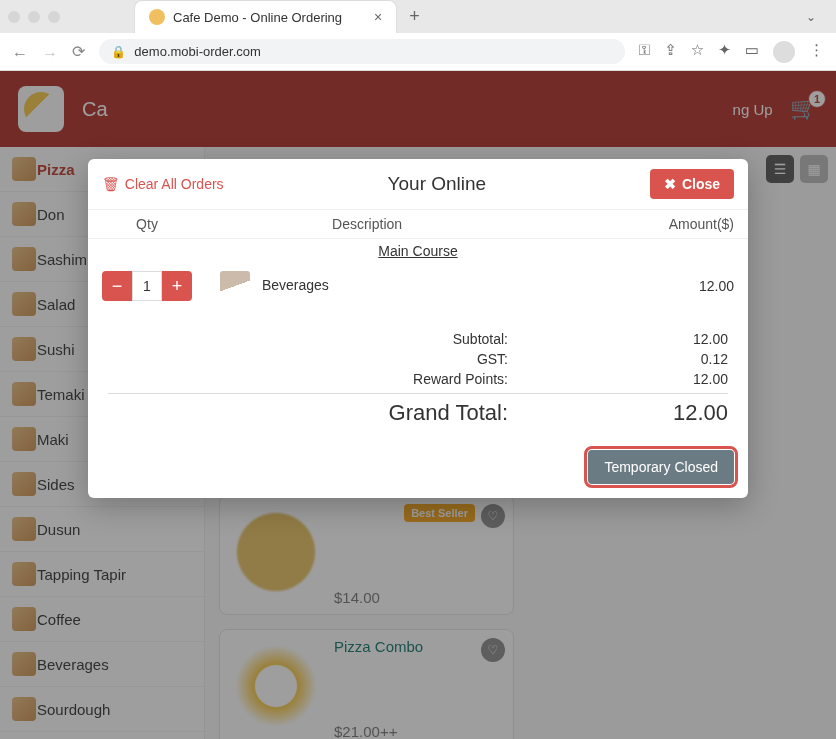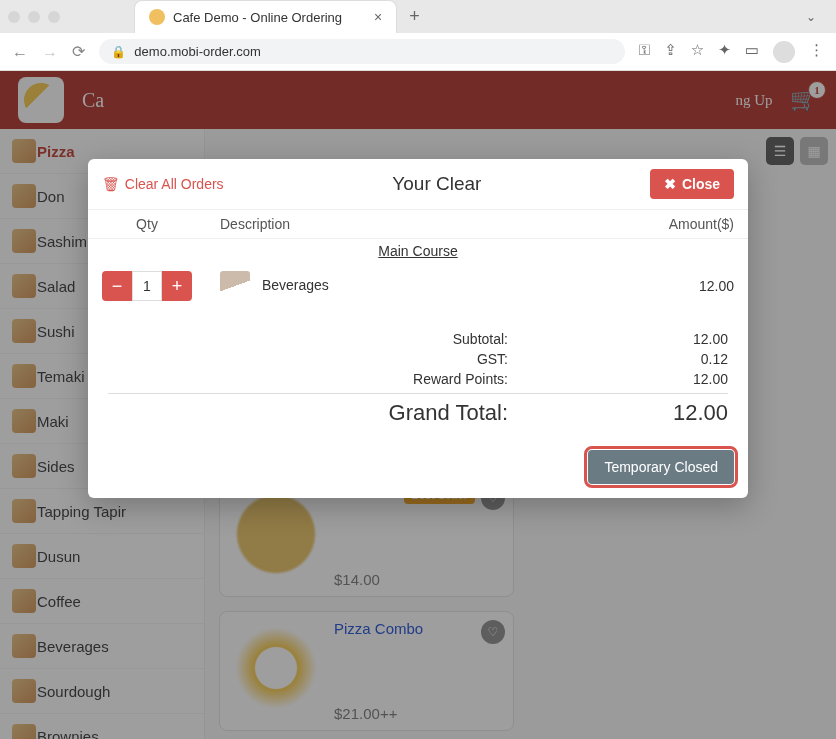--- a/index.html
+++ b/index.html
@@ -47,22 +47,22 @@
 .addr-icons { display:flex; gap:14px; color:#666; font-size:15px; }
 .avatar-small { width:22px;height:22px;border-radius:50%;background:#ddd;display:inline-block;}
 
 
 .app {
   position: relative;
   height: 672px;
   background: #f9f9f9;
 }
 .app-header {
-  background: #b02e26; height: 58px; display:flex; align-items:center;
-  padding: 0 18px; color:#fff; font-size:20px;font-family:Liberation Serif, serif;
+  background: #b02e26; height: 76px; display:flex; align-items:center;
+  padding: 0 18px; color:#fff; font-size:20px;
 }
 .logo-circle{ width:46px;height:46px;border-radius:8px;background:#fff;margin-right:18px;display:flex;align-items:center;justify-content:center;}
 .logo-inner{width:34px;height:34px;border-radius:50%;background:linear-gradient(135deg,#f7c948 40%,#fff 40%);}
 .header-right{margin-left:auto;display:flex;align-items:center;gap:18px;font-size:15px;}
 .cart-badge{position:relative;font-size:22px;}
 .cart-badge .count{
   position:absolute;top:-6px;right:-8px;background:#fff;color:#c0392b;
   border-radius:50%;width:18px;height:18px;font-size:11px;font-weight:bold;
   display:flex;align-items:center;justify-content:center;border:1px solid #c0392b;
 }
@@ -82,21 +82,21 @@
 .vt.inactive{background:#bbb;}
 .section-title{font-size:22px;color:#333;margin:6px 0 10px;}
 .cards{display:flex;flex-wrap:wrap;gap:14px;}
 .card{
   width:295px;background:#fff;border:1px solid #e4e4e4;border-radius:8px;
   padding:8px;display:flex;gap:10px;position:relative; height:120px;
 }
 .card-img{width:96px;height:96px;border-radius:6px;background:linear-gradient(160deg,#e8d8b0 50%,#fff 50%);flex-shrink:0;}
 .card-img.pizza{background:radial-gradient(circle,#e8c060 55%,#fff 60%);}
 .card-info{display:flex;flex-direction:column;justify-content:space-between;flex:1;}
-.card-name{font-size:15px;color:#1d4ed8;}
+.card-name{font-size:15px;color:#0f766e;}
 .card-price{font-size:15px;color:#777;}
 .heart{position:absolute;top:8px;right:8px;width:24px;height:24px;border-radius:50%;
   background:#8a8a8a;display:flex;align-items:center;justify-content:center;color:#fff;font-size:12px;}
 .badge-bestseller{
   position:absolute;top:8px;right:38px;background:#f6a516;color:#fff;
   font-size:11px;padding:3px 7px;border-radius:4px;font-weight:600;
 }
 
 
 .dim{
@@ -117,21 +117,21 @@
 .clear-link{color:#d9534f;font-size:14px;display:flex;align-items:center;gap:5px;cursor:pointer;}
 .modal-title{flex:1;text-align:center;font-size:19px;color:#333;}
 .close-btn{
   background:#d9534f;color:#fff;border:none;border-radius:4px;
   padding:7px 14px;font-size:14px;font-weight:600;cursor:pointer;
   display:flex;align-items:center;gap:6px;
 }
 .order-table{width:100%;border-collapse:collapse;}
 .order-table th{
   font-weight:400;color:#555;font-size:14px;padding:6px 14px;
-  border-top:1px solid #eee;border-bottom:1px solid #eee;text-align:left;
+  border-top:1px solid #eee;border-bottom:1px solid #eee;text-align:center;
 }
 .order-table th.amt{text-align:right;}
 .cat-row td{text-align:center;font-size:14px;padding:4px;}
 .cat-row a{color:#333;text-decoration:underline;margin-top:48px;}
 .item-row td{padding:8px 14px;font-size:14px;color:#333;vertical-align:middle;}
 .qty-ctrl{display:flex;align-items:center;gap:0;}
 .qbtn{width:30px;height:30px;background:#d9534f;color:#fff;border:none;font-size:18px;cursor:pointer;display:flex;align-items:center;justify-content:center;}
 .qbtn:first-child{border-radius:4px 0 0 4px;}
 .qbtn:last-child{border-radius:0 4px 4px 0;}
 .qval{width:30px;height:30px;border:1px solid #ddd;display:flex;align-items:center;justify-content:center;font-size:14px;background:#fff;}
@@ -233,25 +233,25 @@
       <div class="sidebar-item">
           <span class="thumb"></span>
           <span>Maki</span>
         </div>
       <div class="sidebar-item">
           <span class="thumb"></span>
           <span>Sides</span>
         </div>
       <div class="sidebar-item">
           <span class="thumb"></span>
+          <span>Dusun</span>
+        </div>
+      <div class="sidebar-item">
+          <span class="thumb"></span>
           <span>Tapping Tapir</span>
-        </div>
-      <div class="sidebar-item">
-          <span class="thumb"></span>
-          <span>Dusun</span>
         </div>
       <div class="sidebar-item">
           <span class="thumb"></span>
           <span>Coffee</span>
         </div>
       <div class="sidebar-item">
           <span class="thumb"></span>
           <span>Beverages</span>
         </div>
       <div class="sidebar-item">
@@ -310,21 +310,21 @@
   </div>
 
   <div class="dim"></div>
 
   <div class="modal">
     <div class="modal-head">
       <span class="clear-link">
         <span>🗑</span>
         <span>Clear All Orders</span>
       </span>
-      <span class="modal-title">Your Clear</span>
+      <span class="modal-title">Your Online</span>
       <button class="close-btn">
         <span>✖</span>
         <span>Close</span>
       </button>
     </div>
 
     <table class="order-table">
       <tbody>
           <tr>
         <th style="width:110px;text-align:center;">Qty</th>

